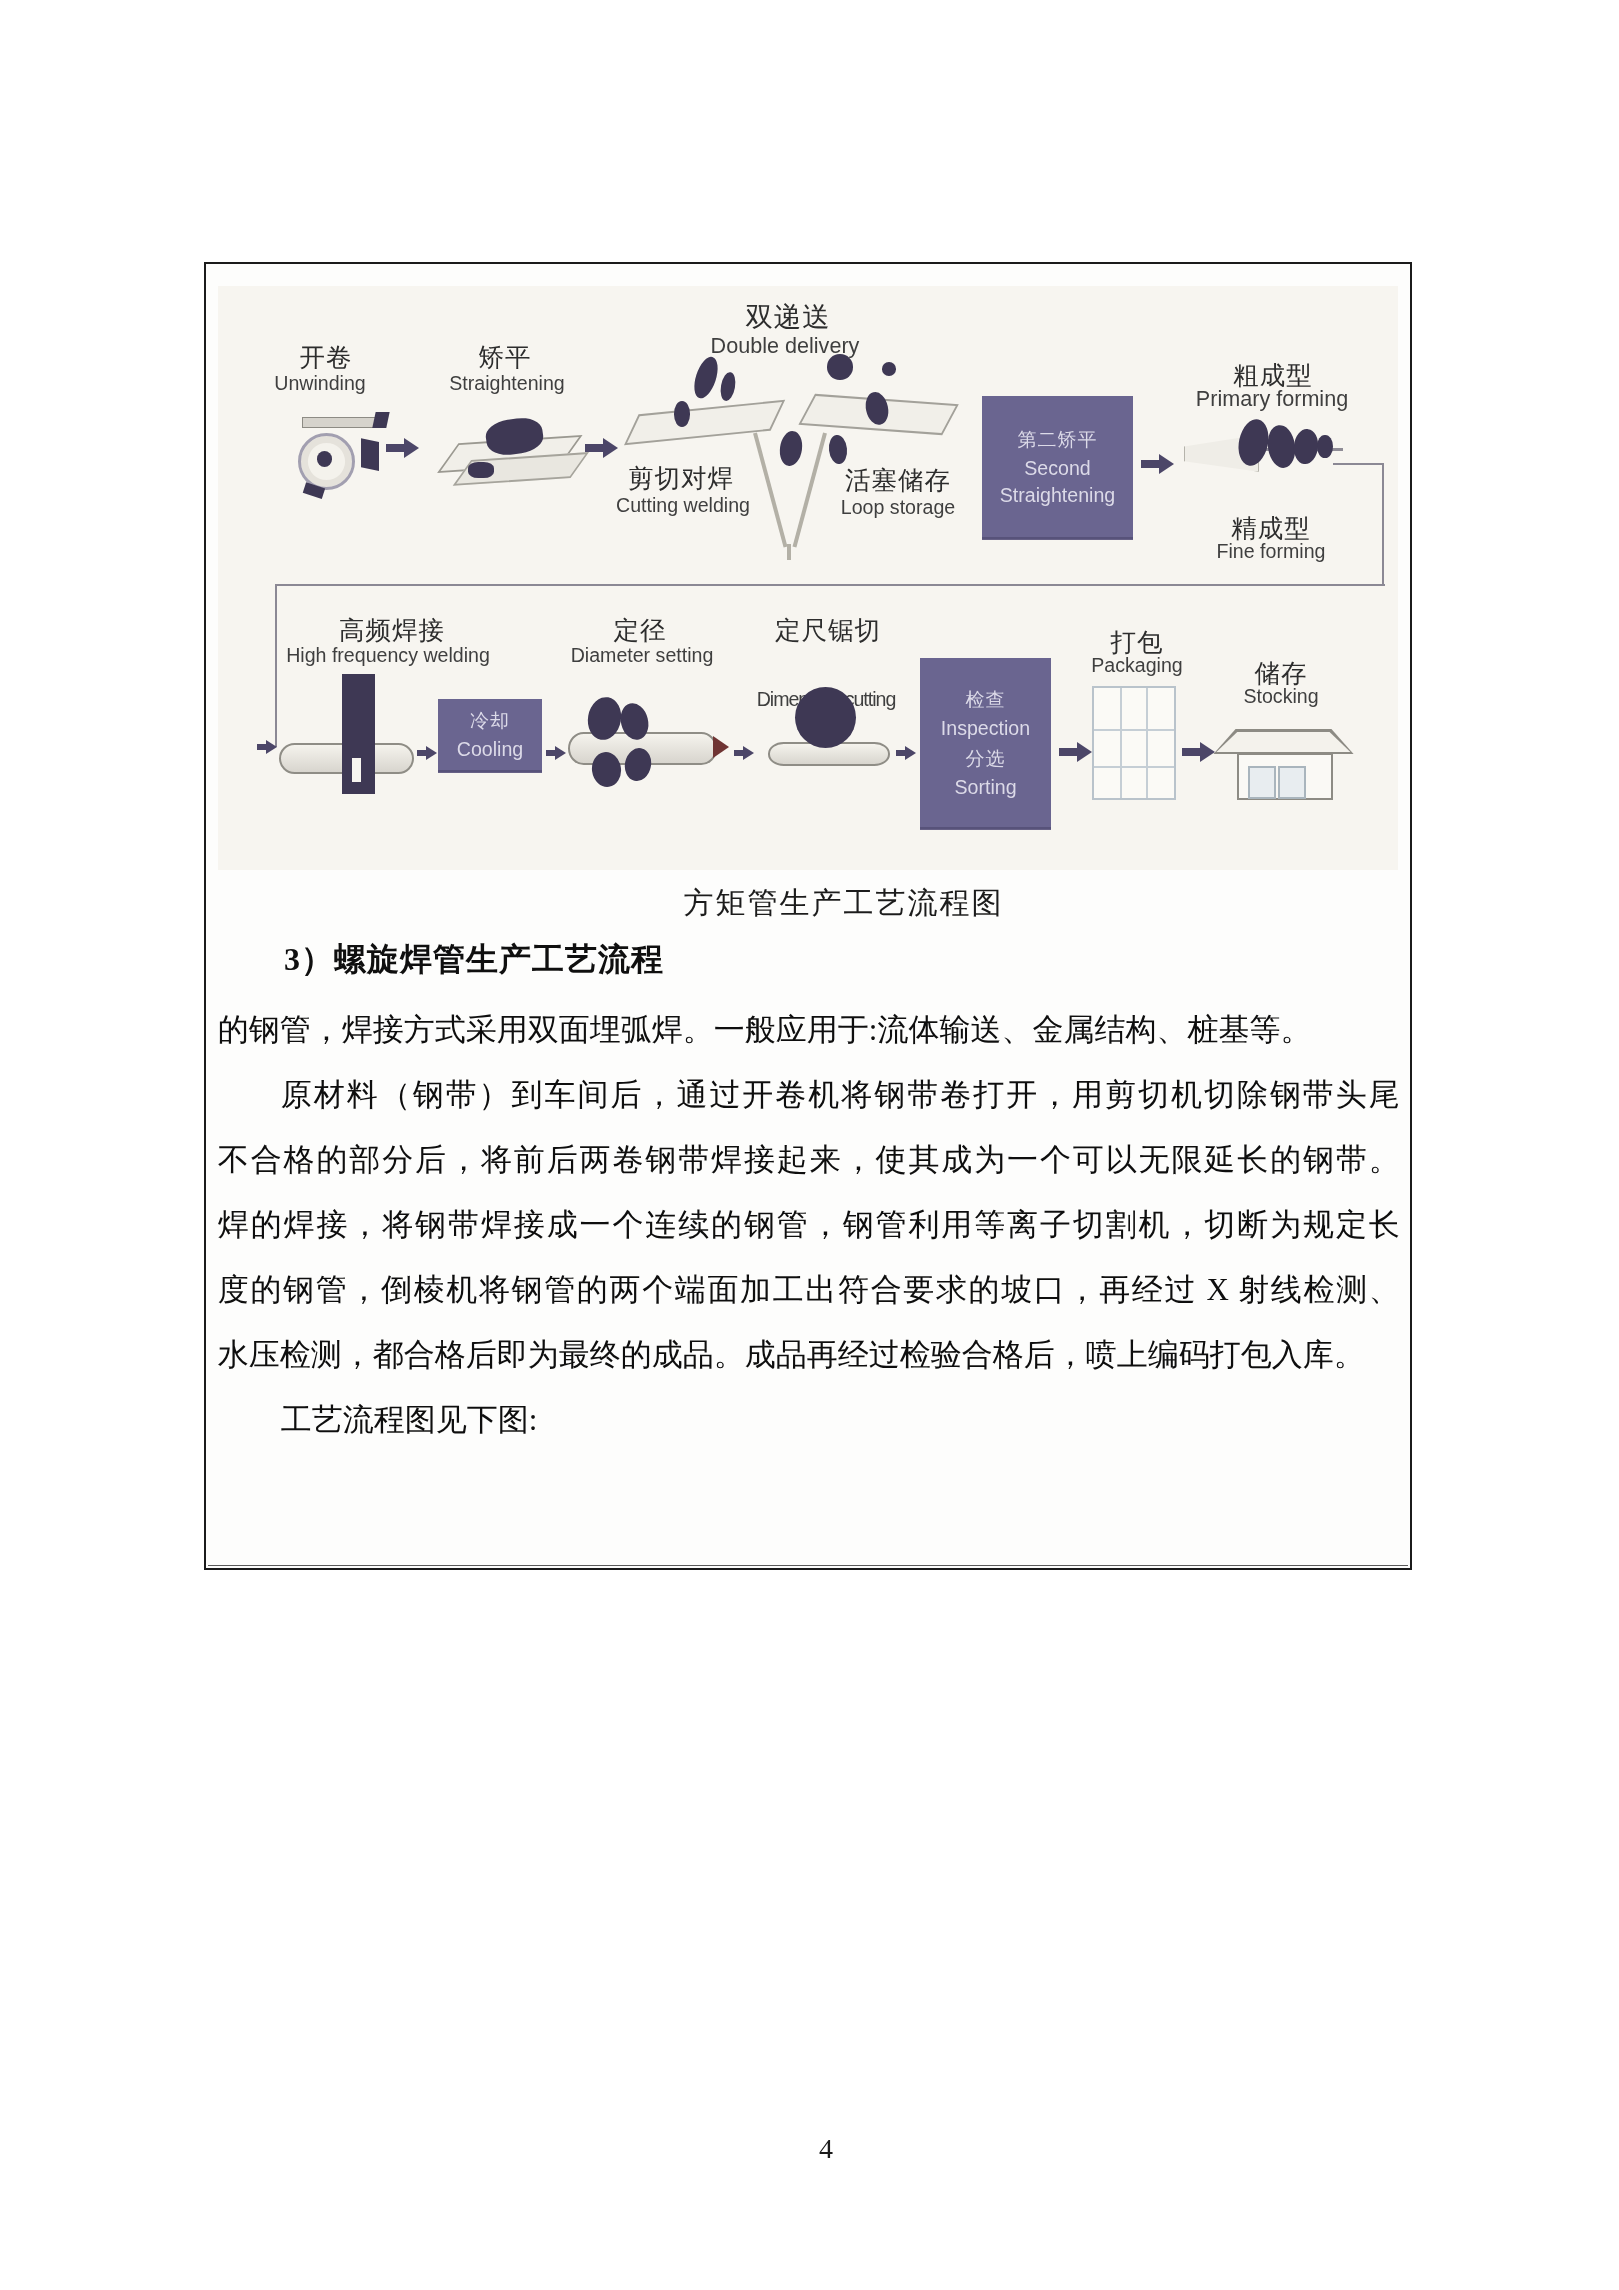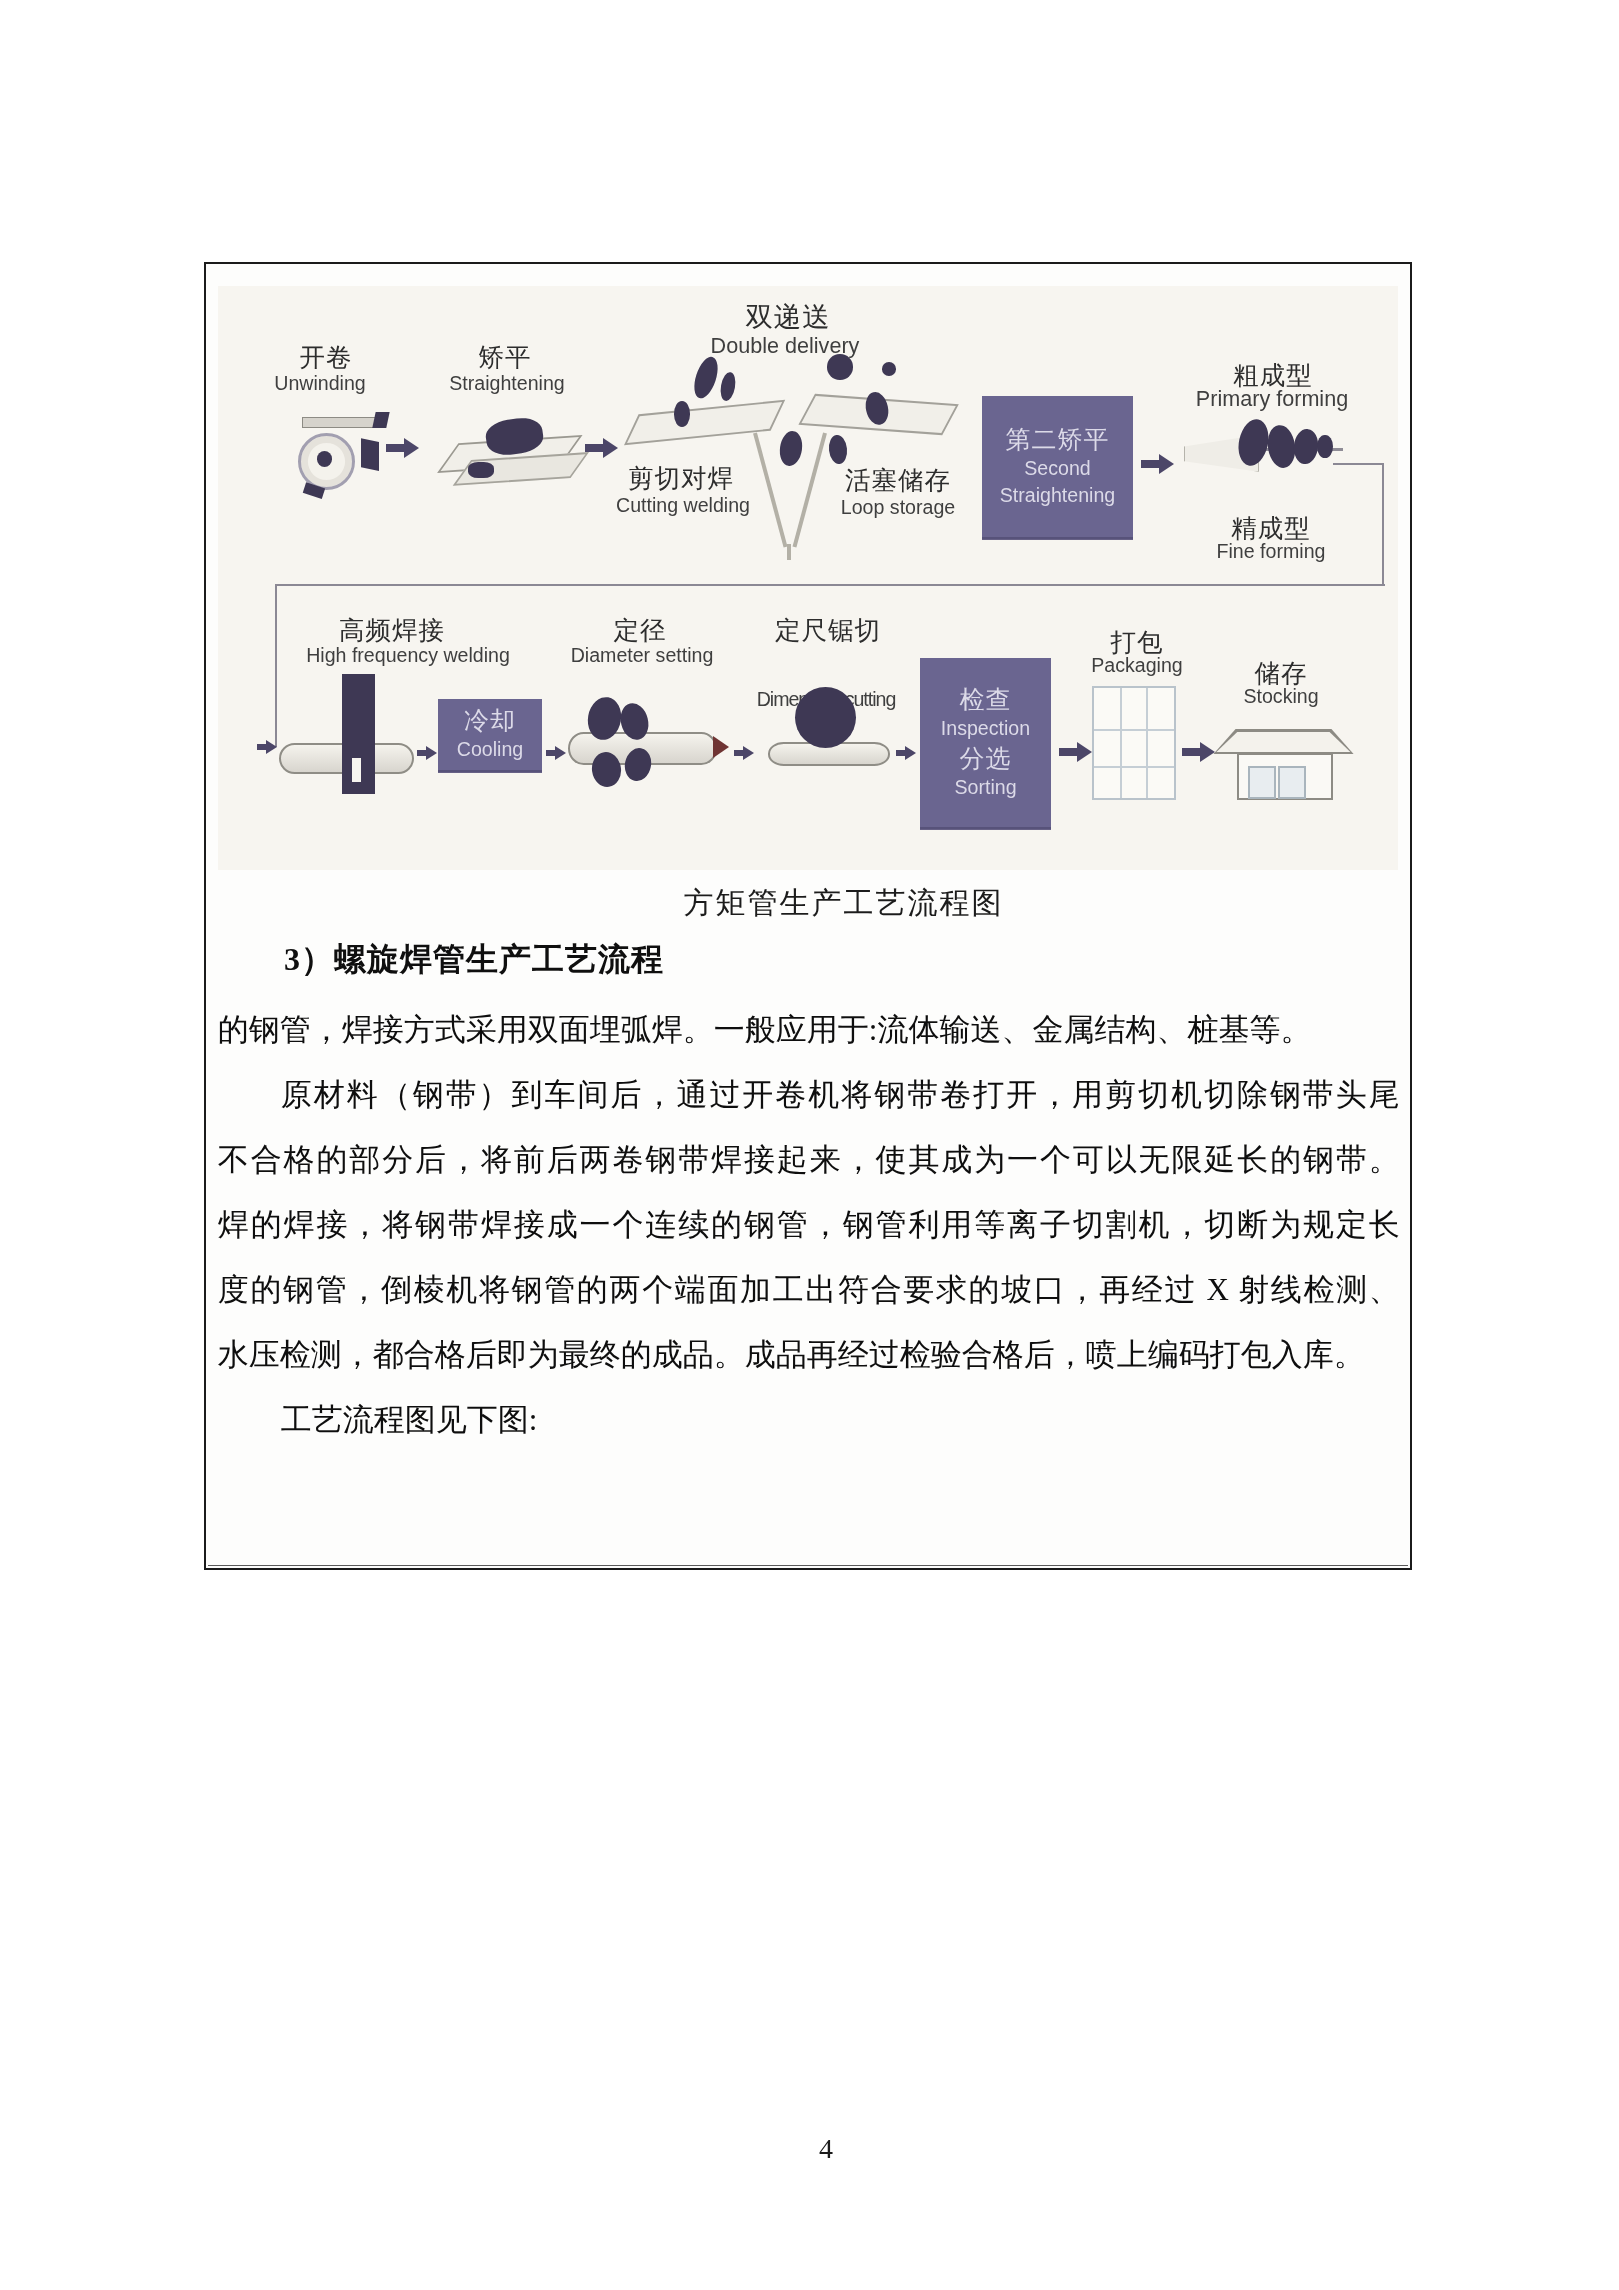--- a/index.html
+++ b/index.html
@@ -12,21 +12,21 @@
   .diag{position:absolute;left:0;top:0;width:1204px;height:647px;
         font-family:"Liberation Sans","DejaVu Sans",sans-serif;}
   .diag-bg{position:absolute;left:11.8px;top:21.6px;width:1180px;height:584px;background:#f7f5f0;}
   .lbl{position:absolute;transform:translateX(-50%);white-space:nowrap;text-align:center;}
   .lbl-zh{font-size:25.5px;color:#2d2d2d;letter-spacing:1px;}
   .lbl-zh-lg{font-size:27.4px;}
   .lbl-en{font-size:19.6px;color:#3f3f3f;}
   .lbl-en-lg{font-size:21.6px;}
   .pbox{position:absolute;background:#6a6590;display:flex;flex-direction:column;align-items:center;
         justify-content:center;text-align:center;color:#dcdae8;box-shadow:0 2.9px 0 #57527a;}
-  .pbox .zh{font-size:25px;line-height:31px;letter-spacing:1px;}
+  .pbox .zh{font-size:19px;line-height:31px;letter-spacing:1px;}
   .pbox .en{font-size:19.6px;line-height:27.4px;}
   .seg{position:absolute;background:#8b8894;}
   .arr{position:absolute;display:flex;align-items:center;color:#4c4668;}
   .arr .bar{background:currentColor;}
   .arr .head{width:0;height:0;border-top:10.8px solid transparent;border-bottom:10.8px solid transparent;
              border-left:15.7px solid currentColor;}
   .arr-lg .bar{width:17.6px;height:7.8px;}
   .arr-sm .bar{width:8.8px;height:5.9px;}
   .arr-sm .head{border-top-width:7.8px;border-bottom-width:7.8px;border-left-width:11.8px;}
   .blob{position:absolute;background:#3e3854;border-radius:50%;}
@@ -168,21 +168,21 @@
       <div class="ic" style="left:978px;top:155px;width:159px;height:65px;">
         <div class="form-line"></div>
         <div class="form-tray"></div>
         <div class="blob" style="left:55px;top:0px;width:29px;height:47px;transform:rotate(12deg);"></div>
         <div class="blob" style="left:84px;top:5.9px;width:27.4px;height:43px;transform:rotate(-8deg);"></div>
         <div class="blob" style="left:110px;top:9.8px;width:23.5px;height:35px;transform:rotate(6deg);"></div>
         <div class="blob" style="left:133px;top:15.7px;width:15.7px;height:23.5px;"></div>
       </div>
 
       <div class="lbl lbl-zh" style="left:186px;top:349px;">高频焊接</div>
-      <div class="lbl lbl-en" style="left:182px;top:380px;margin-left:20px;">High frequency welding</div>
+      <div class="lbl lbl-en" style="left:182px;top:380px;">High frequency welding</div>
       <div class="lbl lbl-zh" style="left:434px;top:349px;">定径</div>
       <div class="lbl lbl-en" style="left:436px;top:380px;">Diameter setting</div>
       <div class="lbl lbl-zh" style="left:622px;top:349px;">定尺锯切</div>
       <div class="lbl lbl-en" style="left:620px;top:380px;letter-spacing:-1px;margin-top:44px;">Dimension cutting</div>
       <div class="lbl lbl-zh" style="left:931px;top:361px;">打包</div>
       <div class="lbl lbl-en" style="left:931px;top:390px;">Packaging</div>
       <div class="lbl lbl-zh" style="left:1075px;top:392px;">储存</div>
       <div class="lbl lbl-en" style="left:1075px;top:421px;">Stocking</div>
 
       <div class="arr arr-sm" style="left:51px;top:476px;">

